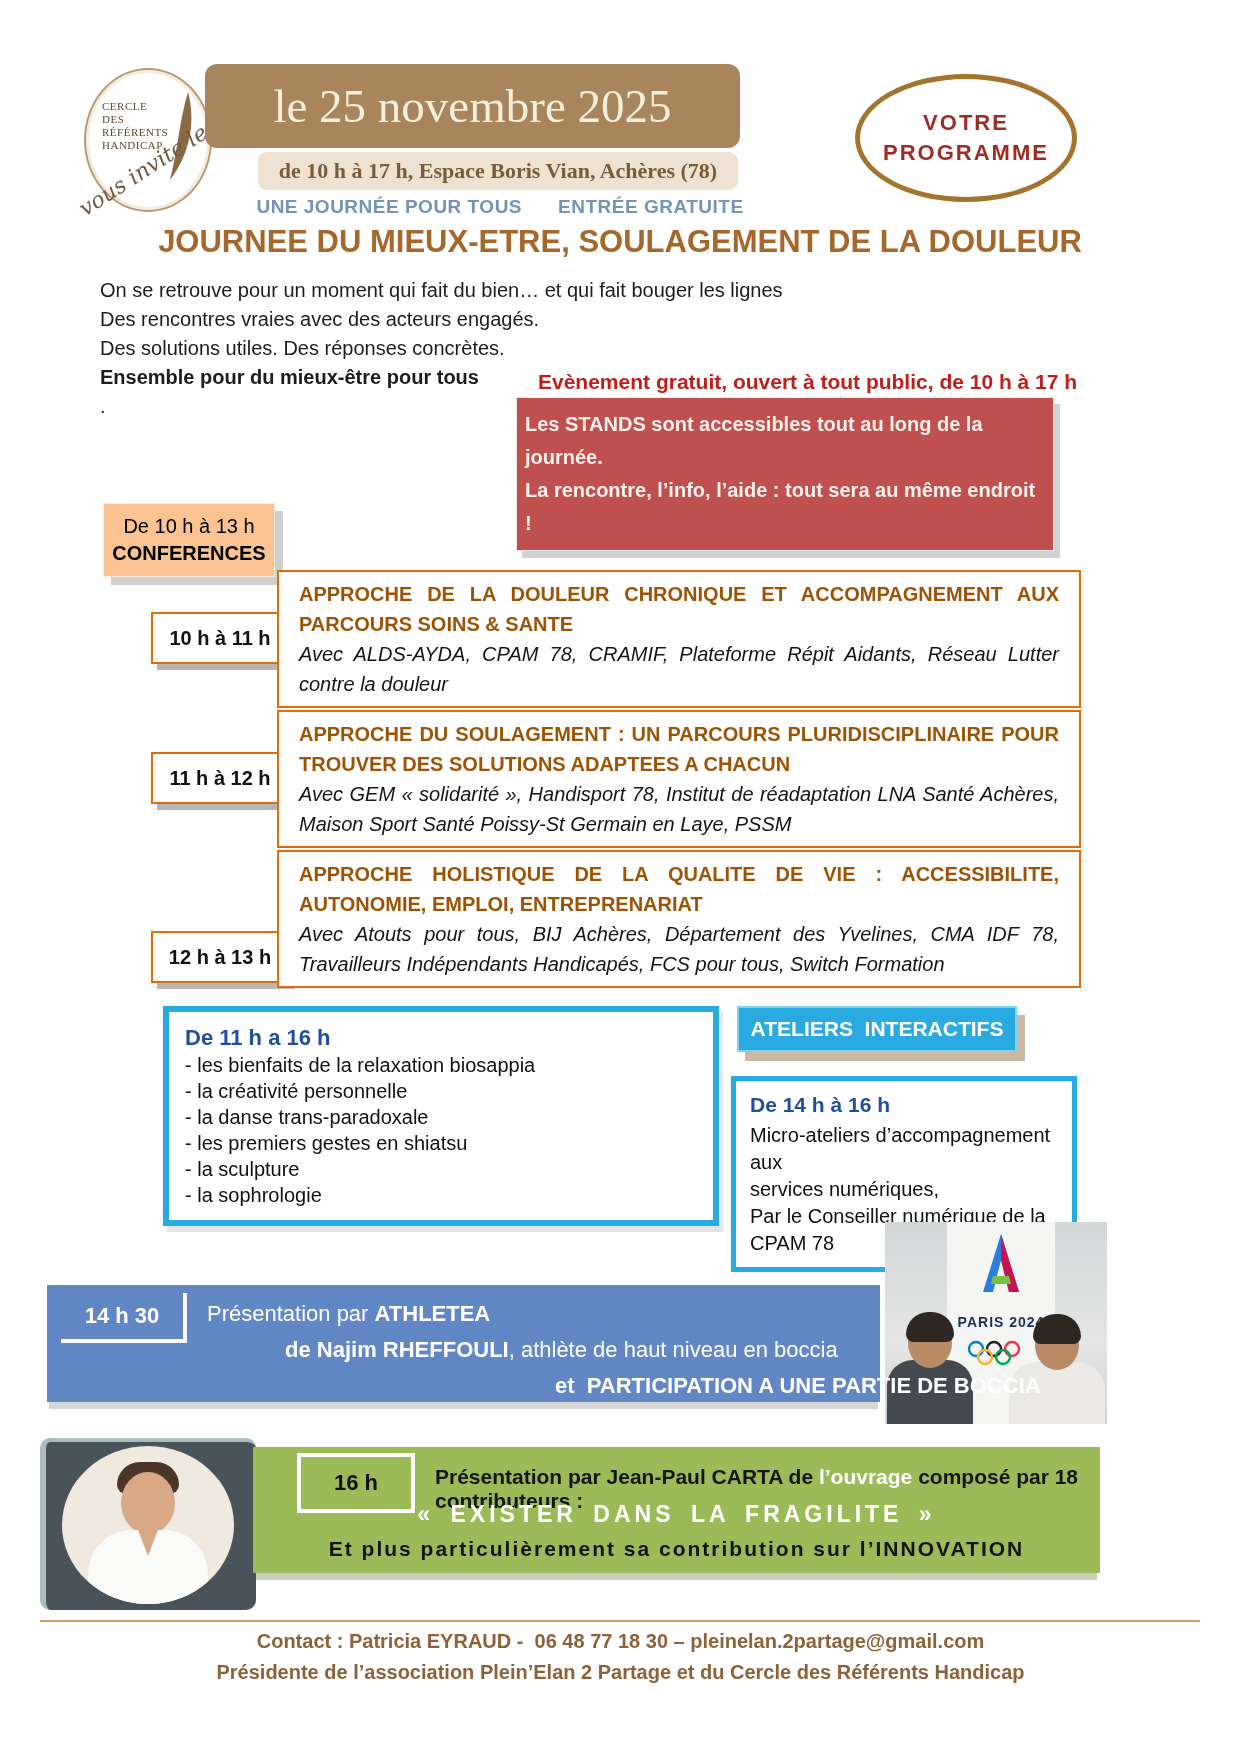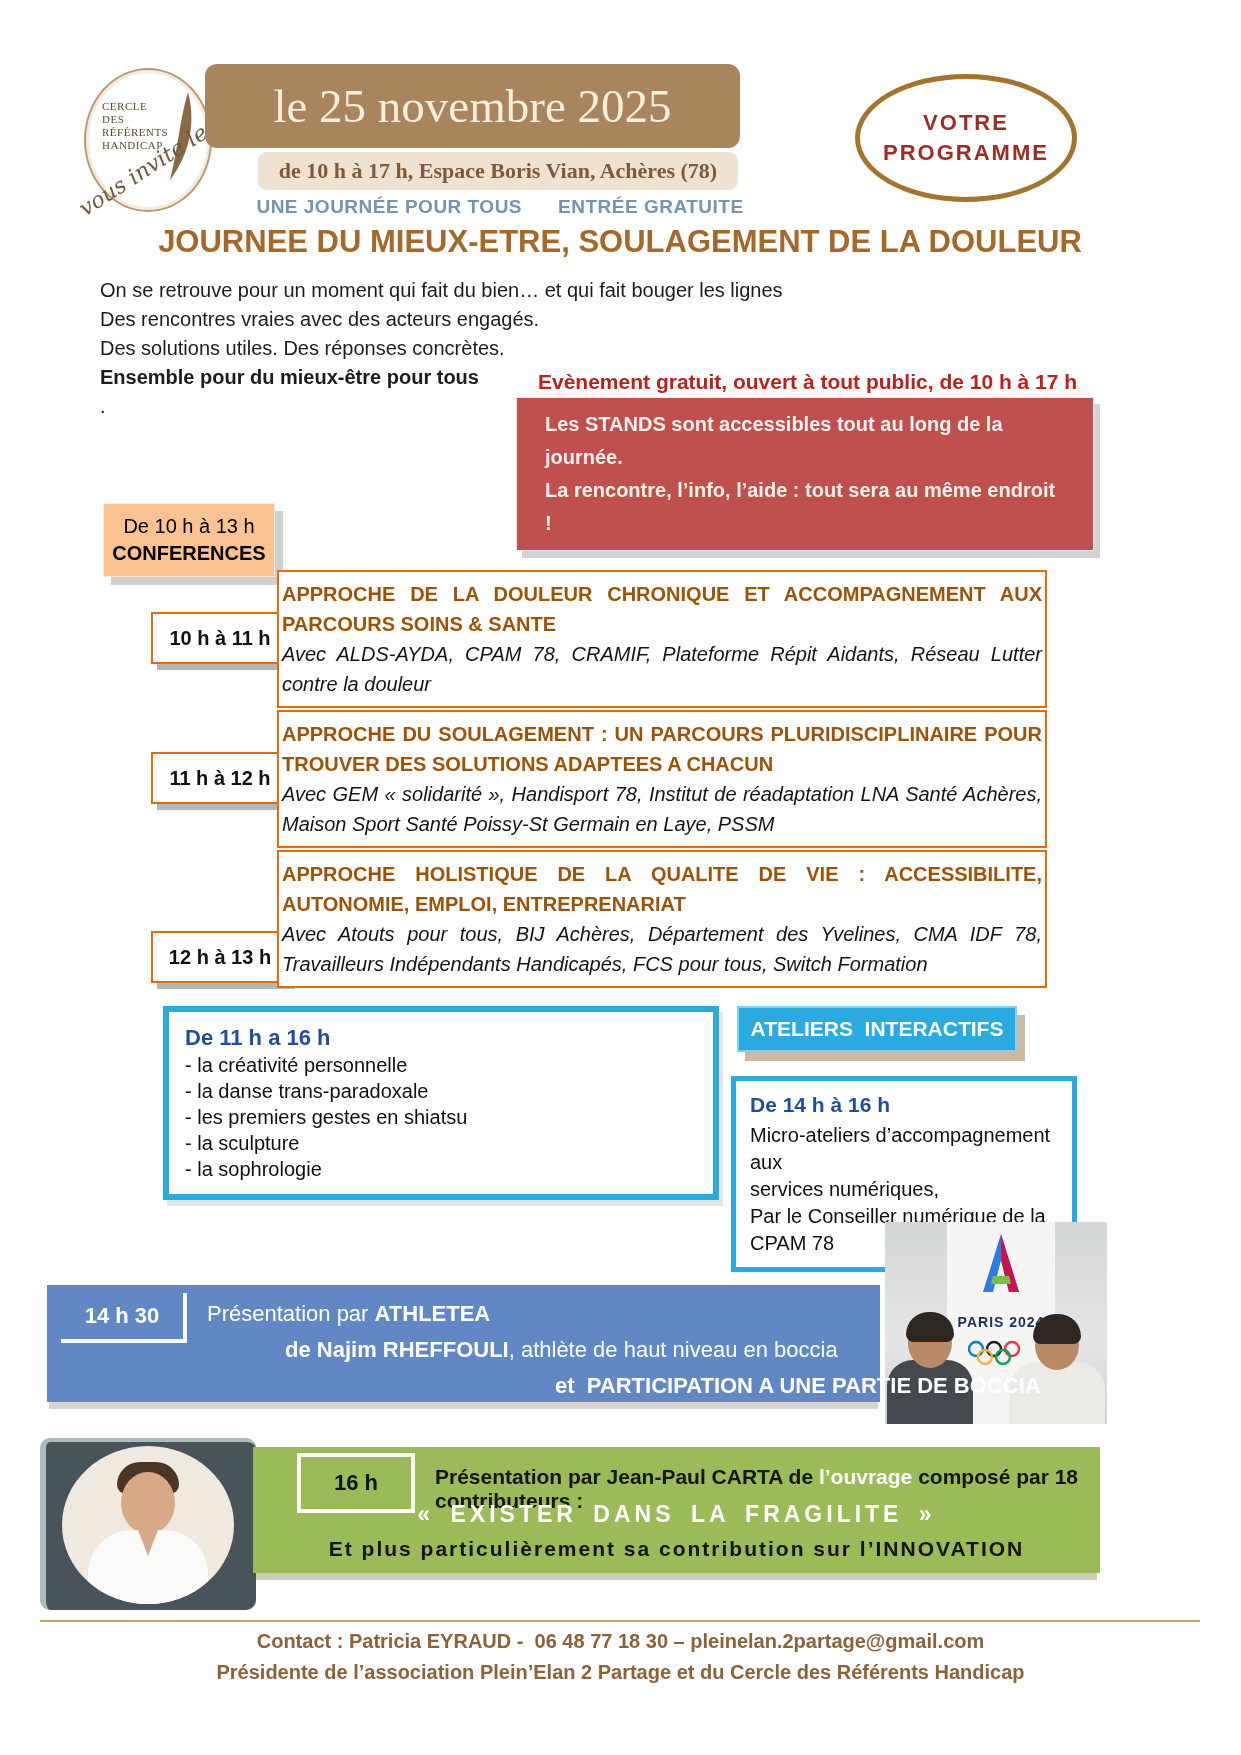--- a/index.html
+++ b/index.html
@@ -29,28 +29,28 @@
 
   
   .main-title{position:absolute;left:60px;top:224px;width:1120px;text-align:center;
               color:#a5682a;font-weight:bold;font-size:31px;}
   .intro{position:absolute;left:100px;top:276px;width:720px;font-size:20px;line-height:29px;color:#1c1c1c;}
   .intro .bold{font-weight:bold;}
 
   .event-notice{position:absolute;left:538px;top:370px;color:#be1e1c;font-weight:bold;font-size:21px;}
   .stands-box{position:absolute;left:516px;top:397px;width:520px;background:#c0504d;border:1px solid #e9e9e9;
               box-shadow:6px 7px 0 #d2d2d2;color:#f7f2ec;font-weight:bold;font-size:20px;
-              line-height:33px;padding:10px 28px;}
+              line-height:33px;padding:10px 8px;}
 
   
   .conf-header{position:absolute;left:103px;top:503px;width:170px;height:72px;background:#fac391;
                border:1px solid #fde9d9;box-shadow:8px 8px 0 #cfcfcf;display:flex;flex-direction:column;
                align-items:center;justify-content:center;font-size:20px;color:#000;line-height:27px;}
   .conf-header .lbl{font-weight:bold;}
-  .conf-box{position:absolute;left:277px;width:760px;border:2px solid #e36c0a;background:#fff;padding:7px 3px;}
+  .conf-box{position:absolute;left:277px;width:760px;border:2px solid #e36c0a;background:#fff;padding:7px 20px;}
   .conf-title{color:#9c5404;font-weight:bold;font-size:20px;line-height:30px;text-align:justify;}
   .conf-with{font-style:italic;font-size:20px;line-height:30px;color:#141414;text-align:justify;}
   .time-box{position:absolute;left:140px;width:134px;height:48px;background:#fff;border:2px solid #e36c0a;
             box-shadow:6px 6px 0 rgba(110,110,110,.5);display:flex;align-items:center;justify-content:center;
             font-weight:bold;font-size:20px;color:#111;margin-left:11px;}
 
   
   .workshops-box{position:absolute;left:163px;top:1006px;width:512px;border:6px solid #29abe2;background:#fff;
                  padding:12px 16px;box-shadow:4px 6px 0 #e4e4e4;}
   .w-time{color:#1f4e9c;font-weight:bold;font-size:22px;line-height:28px;}
@@ -181,20 +181,21 @@
   </div>
 
   <div class="time-box" style="top:931px;">12 h à 13 h</div>
   <div class="conf-box" style="top:850px;">
     <div class="conf-title">APPROCHE HOLISTIQUE DE LA QUALITE DE VIE : ACCESSIBILITE, AUTONOMIE, EMPLOI, ENTREPRENARIAT</div>
     <div class="conf-with">Avec Atouts pour tous, BIJ Achères, Département des Yvelines, CMA IDF 78, Travailleurs Indépendants Handicapés, FCS pour tous, Switch Formation</div>
   </div>
 
   <div class="workshops-box">
     <div class="w-time">De 11 h a 16 h</div>
+    <div class="w-item">- les bienfaits de la relaxation biosappia</div>
     <div class="w-item">- la créativité personnelle</div>
     <div class="w-item">- la danse trans-paradoxale</div>
     <div class="w-item">- les premiers gestes en shiatsu</div>
     <div class="w-item">- la sculpture</div>
     <div class="w-item">- la sophrologie</div>
   </div>
 
   <div class="ateliers-badge">ATELIERS  INTERACTIFS</div>
 
   <div class="micro-box">

